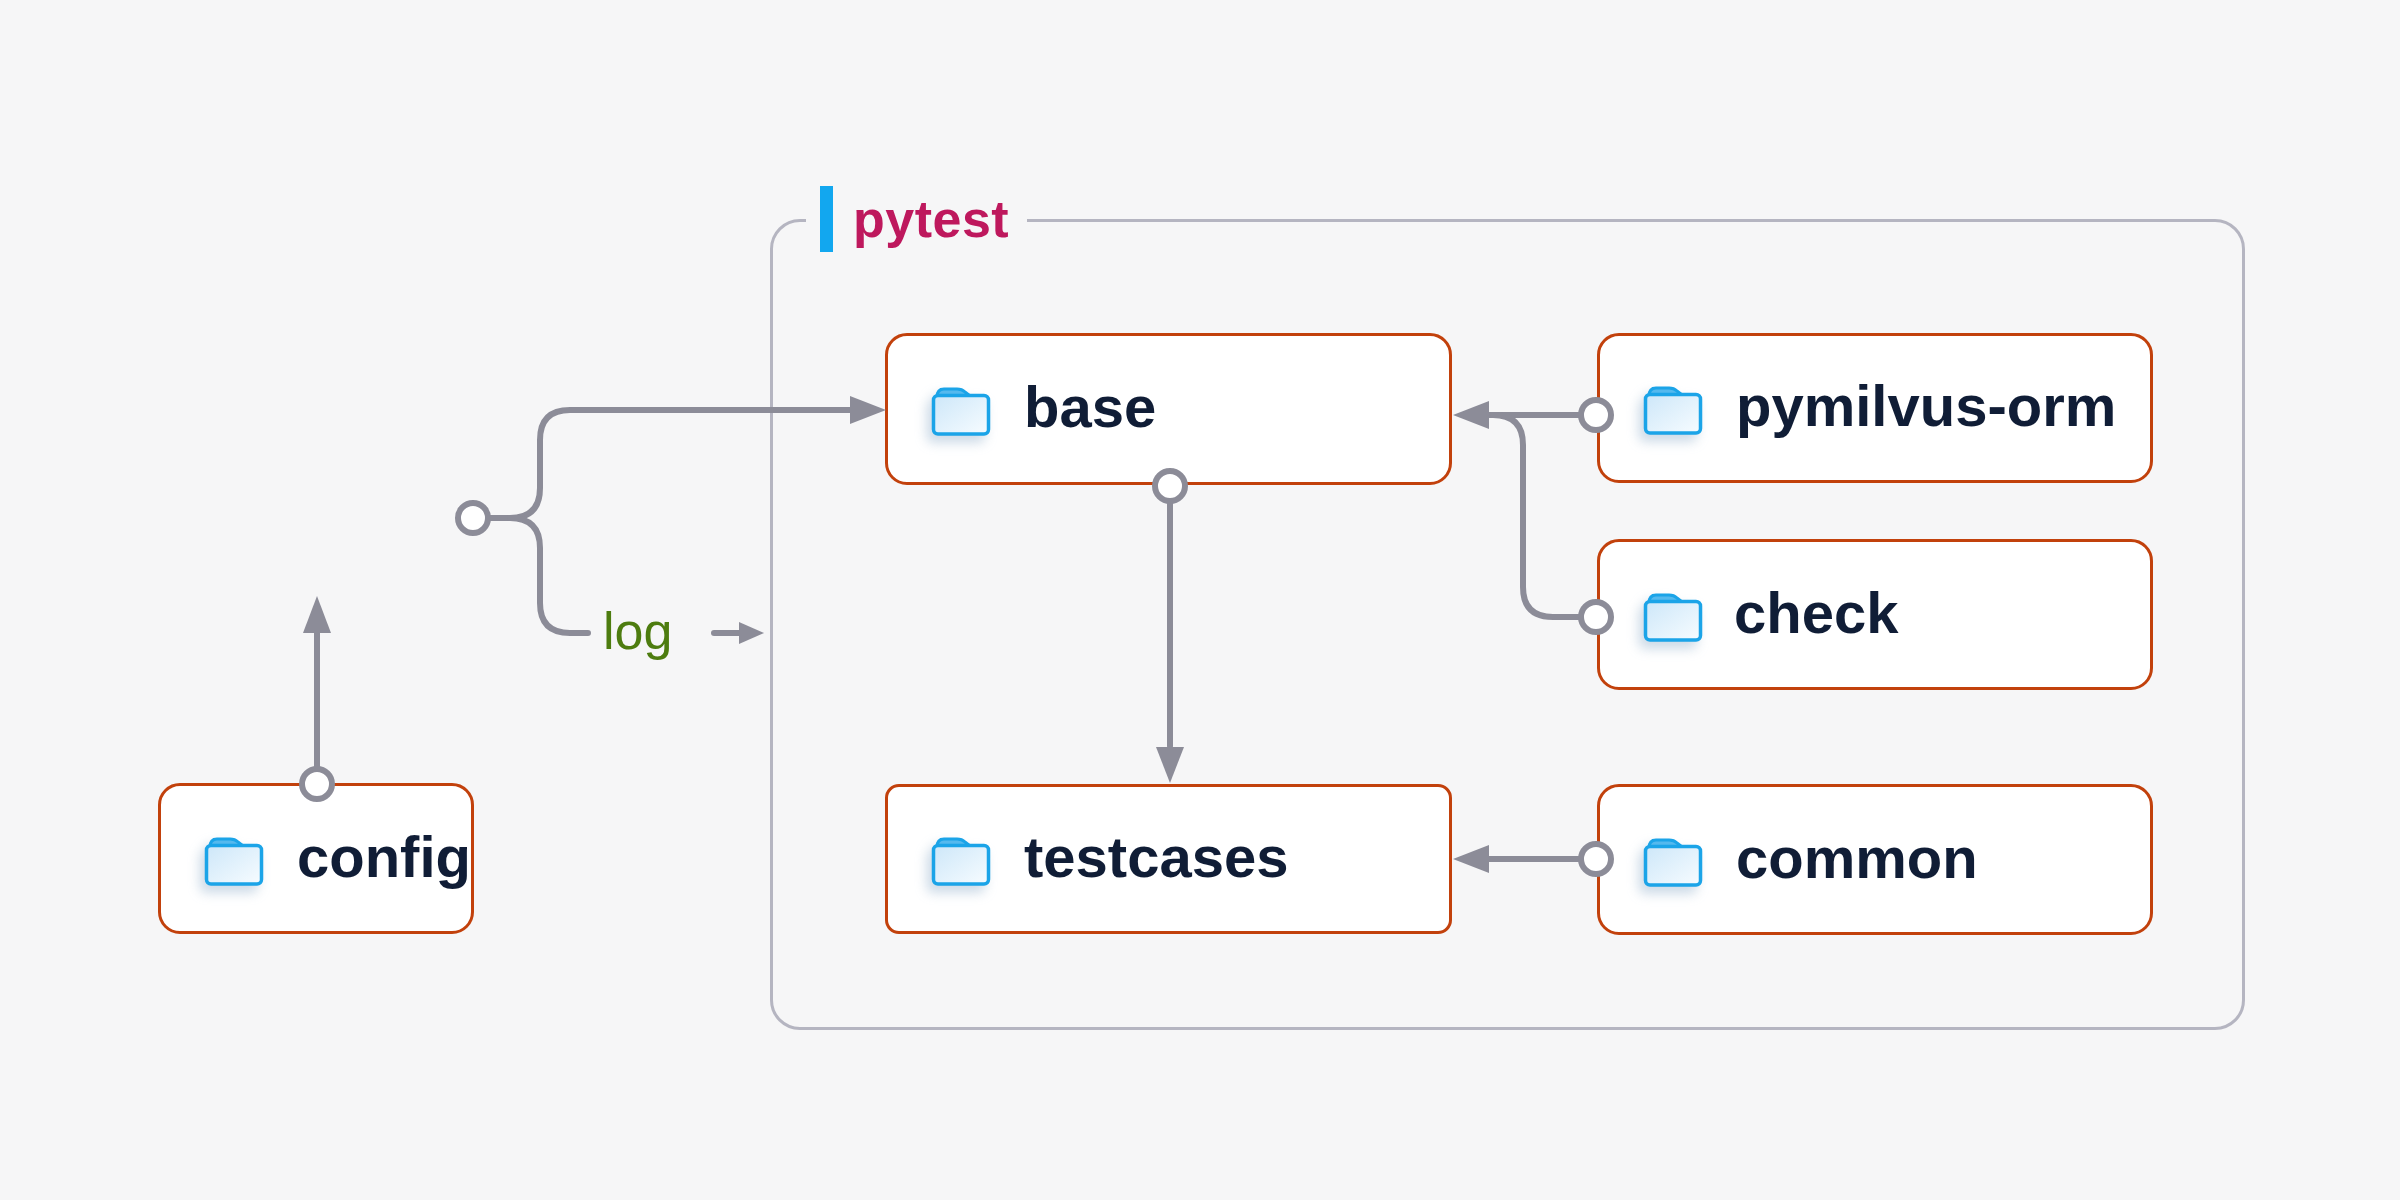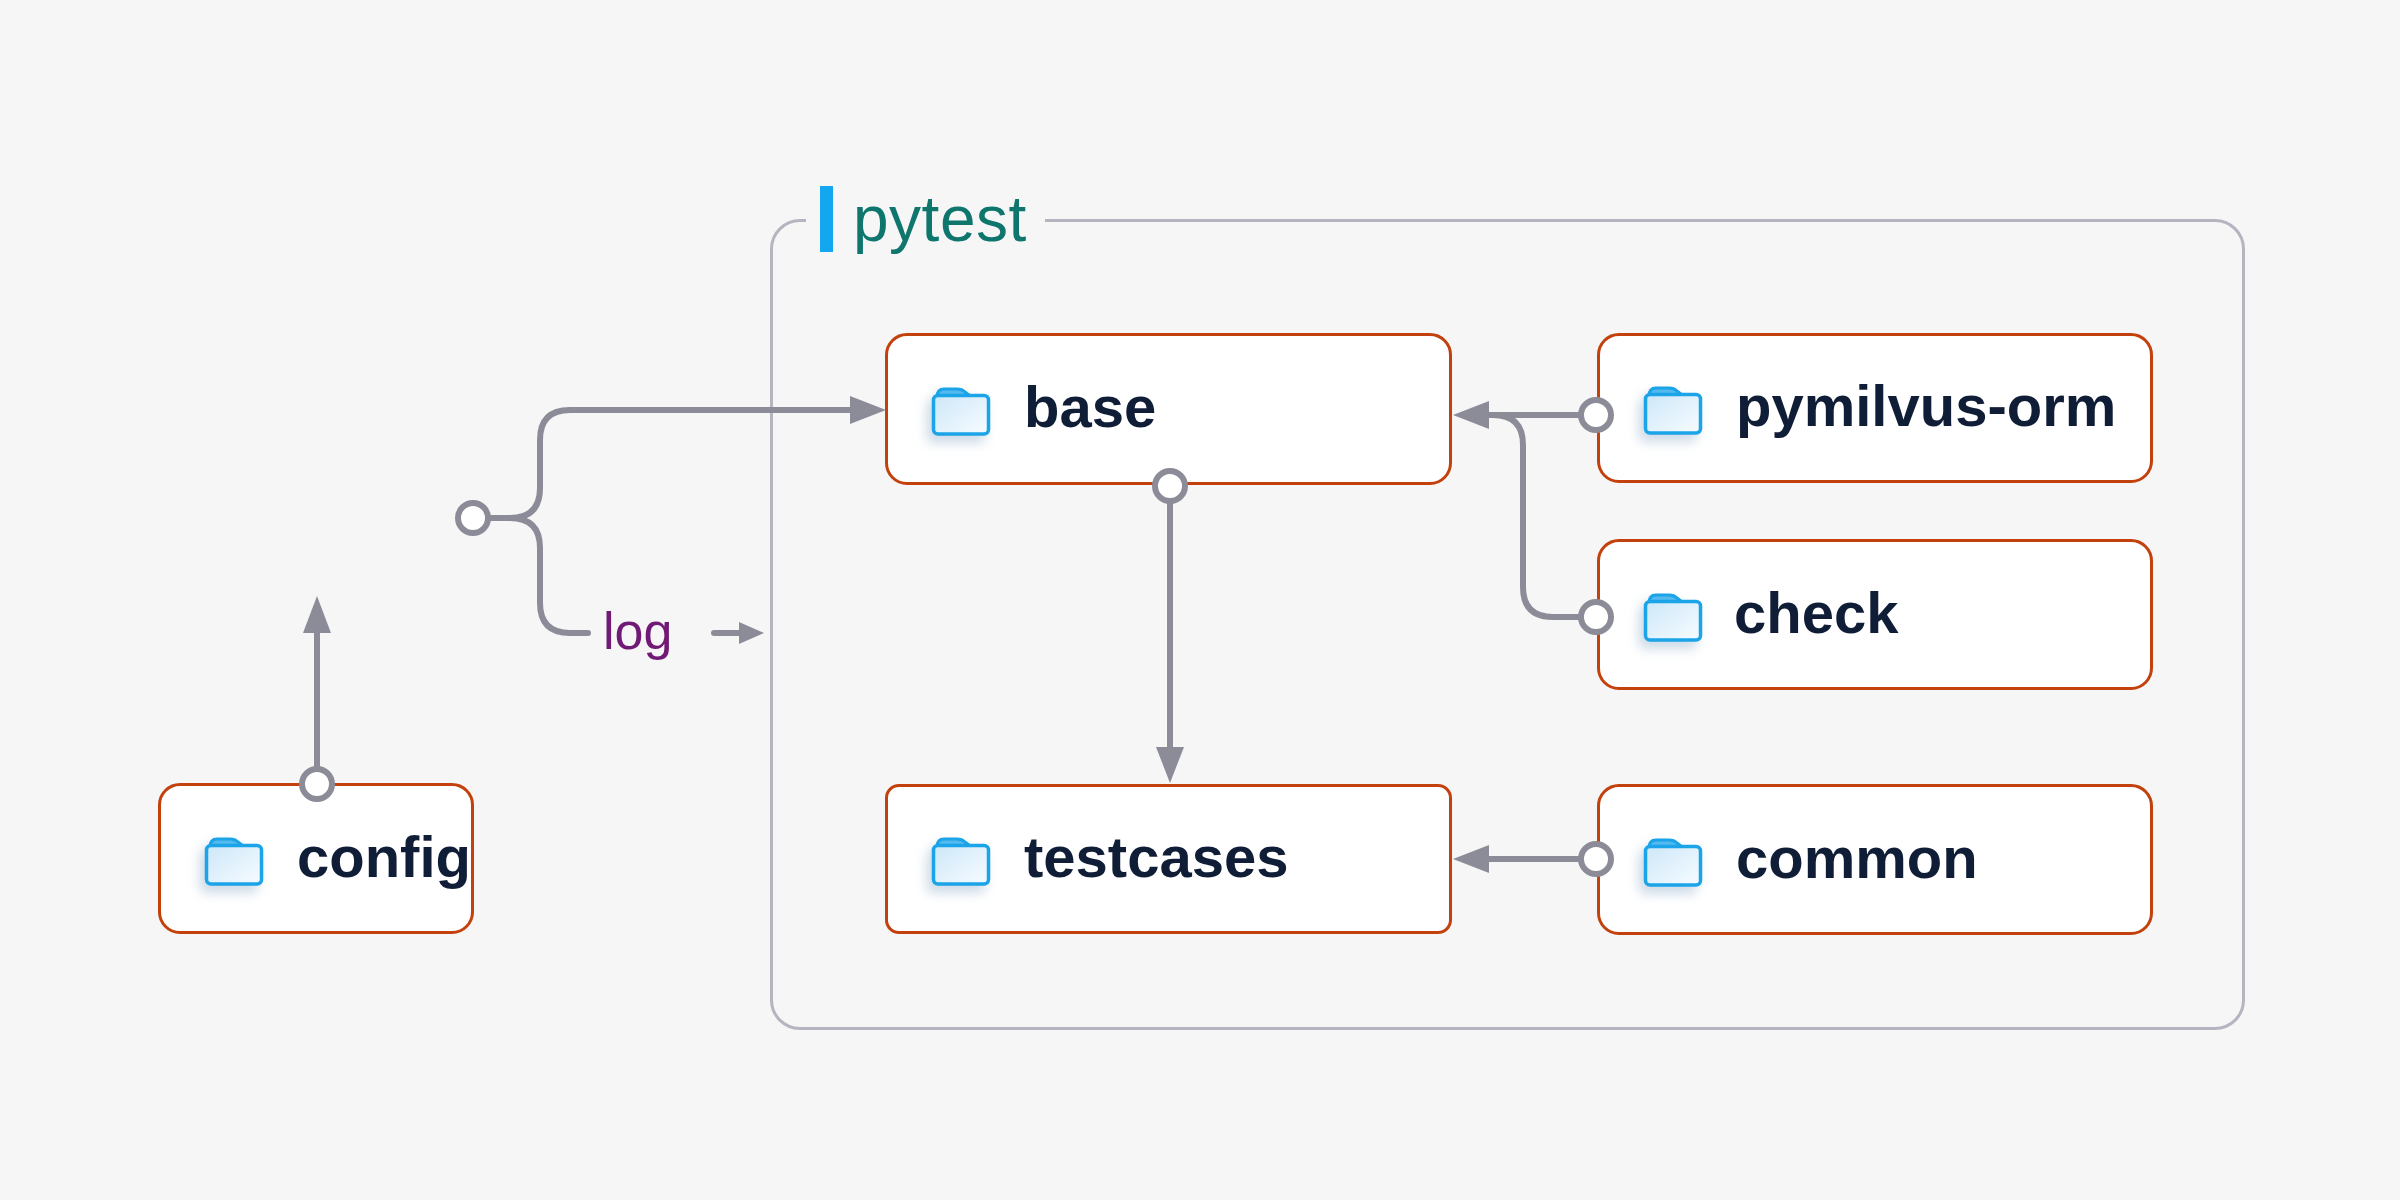--- a/index.html
+++ b/index.html
@@ -15,21 +15,21 @@
     border:3px solid #b5b5c1;border-radius:30px;box-sizing:border-box;
     background:transparent;
   }
   .group-label{
     position:absolute;left:806px;top:178px;height:82px;
     display:flex;align-items:center;gap:20px;
     background:#f6f6f7;padding:0 18px 0 14px;z-index:3;
   }
   .group-label .bar{width:13px;height:66px;background:#12a7ef;}
   .group-label .txt{
-    font-size:64px;font-weight:400;color:#0f766e;line-height:1;
+    font-size:52px;font-weight:700;color:#be185d;line-height:1;
     letter-spacing:0.5px;
   }
   
   .node{
     position:absolute;background:#ffffff;border:3px solid #c2410c;
     border-radius:22px;box-sizing:border-box;
     display:flex;align-items:center;padding-left:40px;gap:30px;z-index:2;
   }
   .node .label{
     font-size:58px;font-weight:700;color:#101d36;line-height:1;
@@ -47,21 +47,21 @@
   #node-testcases{left:885px; top:784px; width:567px; height:150px;border-radius:14px;}
   #node-common   {left:1597px;top:784px; width:556px; height:151px;}
   
   svg.wires{position:absolute;left:0;top:0;width:2400px;height:1200px;z-index:4;pointer-events:none;}
   .wire{stroke:#8c8c98;stroke-width:6;fill:none;stroke-linecap:round;}
   .head{fill:#8c8c98;stroke:none;}
   .port{fill:#ffffff;stroke:#8c8c98;stroke-width:6;}
   
   .edge-label{
     position:absolute;left:603px;top:633px;transform:translateY(-54%);
-    font-size:52px;font-weight:500;color:#701a75;line-height:1;z-index:5;
+    font-size:52px;font-weight:500;color:#4d7c0f;line-height:1;z-index:5;
   }
 </style>
 </head>
 <body>
 
 <div class="canvas">
 
   <svg width="0" height="0" style="position:absolute">
     <defs>
       <linearGradient id="folderGrad" x1="0" y1="0" x2="1" y2="1">

